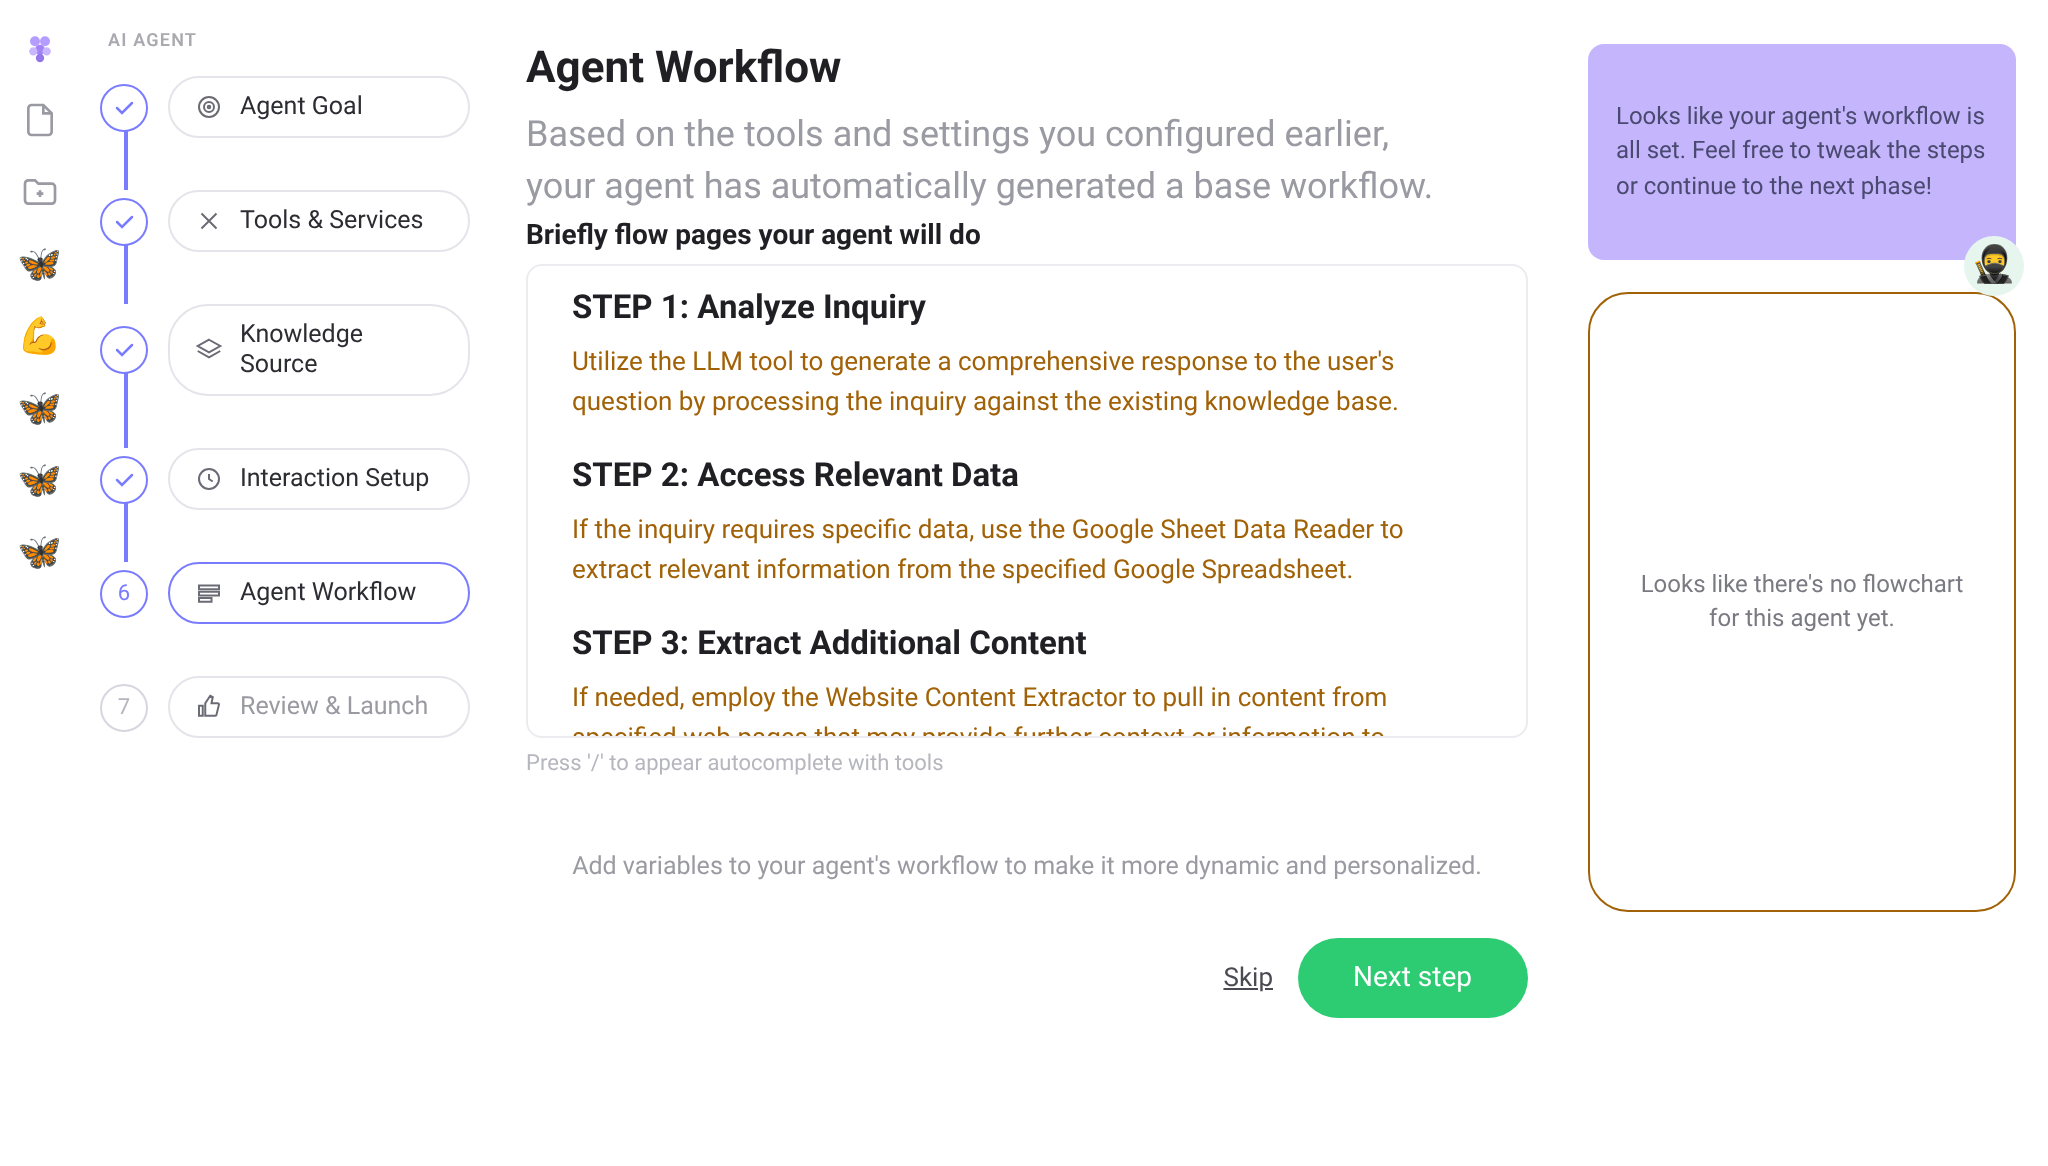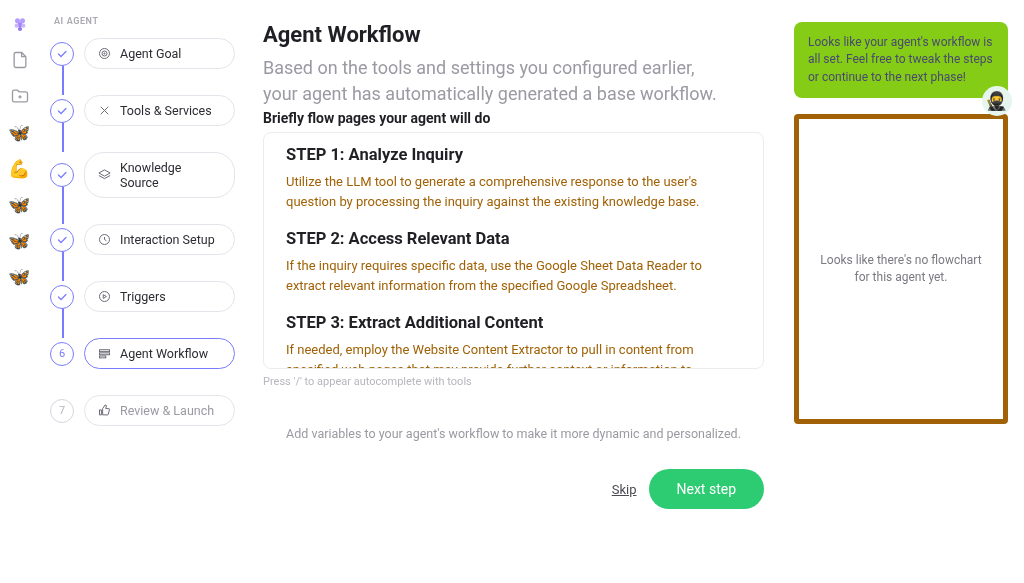--- a/index.html
+++ b/index.html
@@ -37,23 +37,23 @@
   .workflow-box h3 { font-size:16.5px; font-weight:700; color:#1f1f24; margin-bottom:8px; }
   .workflow-box p { font-size:13px; color:#a16207; line-height:1.5; margin-bottom:18px; }
   .hint { font-size:11px; color:#b6b6be; margin-top:6px; }
   .variables-hint { text-align:center; font-size:12.5px; color:#9a9aa2; margin-top:38px; }
   .footer-actions { display:flex; justify-content:flex-end; align-items:center; gap:12px; margin-top:28px; padding-bottom:20px; }
   .skip-link { font-size:13px; color:#4a4a52; text-decoration:underline; cursor:pointer; }
   .next-btn { background:#2dcb72; color:#fff; border:none; padding:12px 28px; border-radius:24px; font-size:14px; font-weight:400; cursor:pointer; }
 
   
   .right-col { width:230px; padding:22px 16px 0 0; display:flex; flex-direction:column; gap:16px; }
-  .toast { background:#84cc16; border-radius:8px; padding:12px 14px; font-size:12px; color:#4a4a70; line-height:1.45; position:relative; }
+  .toast { background:#c4b5fd; border-radius:8px; padding:28px 14px; font-size:12px; color:#4a4a70; line-height:1.45; position:relative; }
   .mascot { position:absolute; right:-4px; bottom:-18px; width:30px; height:30px; border-radius:50%; background:#e6f6ef; display:flex; align-items:center; justify-content:center; font-size:18px; }
-  .flowchart-box { border:5px solid #a16207; border-radius:4px; flex:1; max-height:310px; display:flex; align-items:center; justify-content:center; padding:20px; }
+  .flowchart-box { border:1px solid #a16207; border-radius:20px; flex:1; max-height:310px; display:flex; align-items:center; justify-content:center; padding:20px; }
   .flowchart-box span { font-size:12px; color:#7a7a82; text-align:center; line-height:1.45; }
 </style>
 </head>
 <body>
 
 <div class="icon-rail">
   <div class="ri">
     <svg viewBox="0 0 24 24" fill="none">
         <circle cx="9" cy="8" r="3" fill="#b59cff"></circle>
         <circle cx="15" cy="8" r="3" fill="#b59cff"></circle>
@@ -146,37 +146,20 @@
       <span class="pill">
           <span class="picon">
             <svg viewBox="0 0 24 24" fill="none" stroke-width="1.6">
               <circle cx="12" cy="12" r="8"></circle>
               <path d="M12 8v4l3 2"></path>
             </svg>
           </span>
           <span>Interaction Setup</span>
         </span>
     </li>
-    <li class="step-row">
-      <span class="circle">
-          <svg viewBox="0 0 24 24" fill="none" stroke-width="2.5" stroke-linecap="round">
-            <path d="M5 12l5 5L20 7"></path>
-          </svg>
-        </span>
-      <span class="connector"></span>
-      <span class="pill">
-          <span class="picon">
-            <svg viewBox="0 0 24 24" fill="none" stroke-width="1.6">
-              <circle cx="12" cy="12" r="8"></circle>
-              <path d="M10 9l5 3-5 3V9z"></path>
-            </svg>
-          </span>
-          <span>Triggers</span>
-        </span>
-    </li>
     <li class="step-row active">
       <span class="circle">
           <span>6</span>
         </span>
       <span class="pill">
           <span class="picon">
             <svg viewBox="0 0 24 24" fill="none" stroke-width="1.6">
               <rect x="4" y="6" width="16" height="3"></rect>
               <rect x="4" y="11" width="16" height="3"></rect>
               <rect x="4" y="16" width="10" height="3"></rect>

